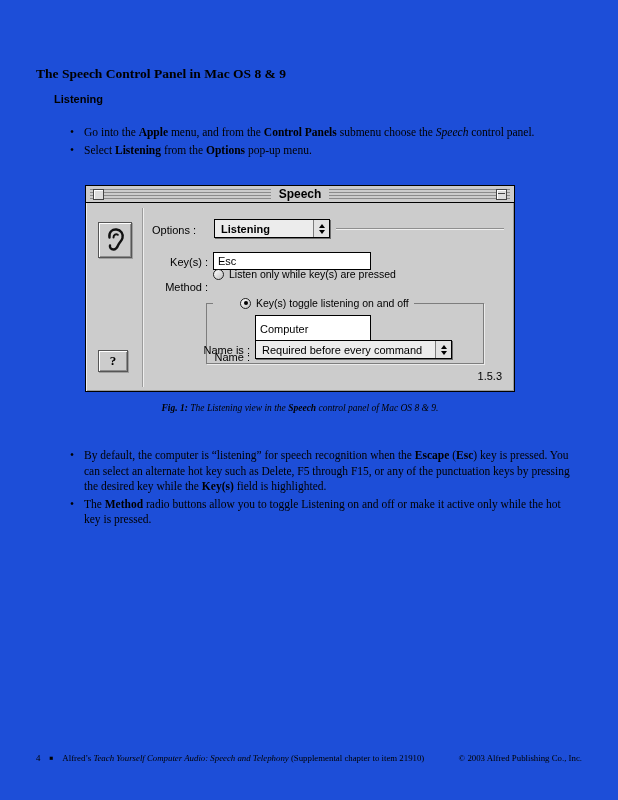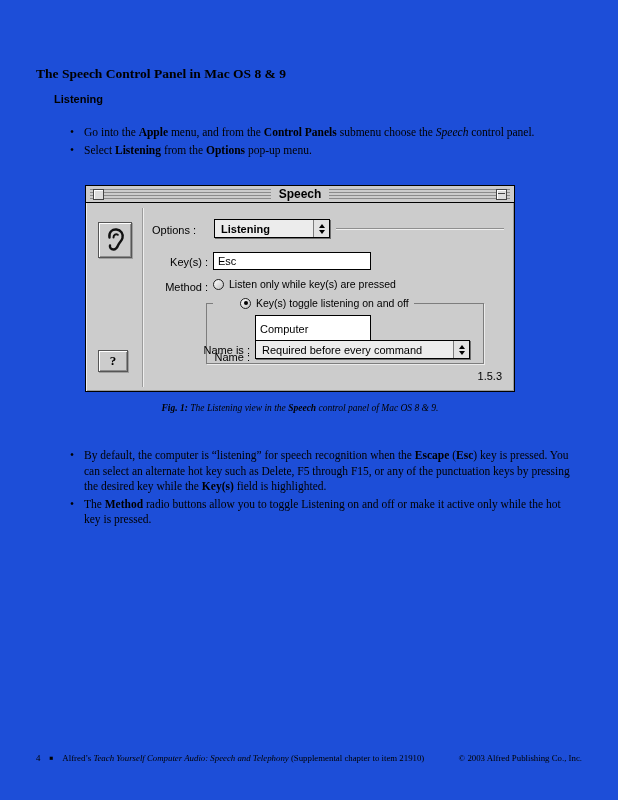--- a/index.html
+++ b/index.html
@@ -133,39 +133,39 @@
       </div>
       <div class="hdivider" style="left:250px; top:24px; width:168px;"></div>
 
       <div class="plabel ralign" style="left:56px; top:52px; width:66px;">Key(s) :</div>
       <div class="tfield" style="left:127px; top:48px; width:158px; height:18px;">
         <span>Esc</span>
       </div>
 
       <div class="plabel ralign" style="left:56px; top:77px; width:66px;">Method :</div>
 
-      <div class="radio" style="left:127px; top:74px;">
+      <div class="radio" style="left:127px; top:64px;">
         <span class="rdot"></span>
         <span>Listen only while key(s) are pressed</span>
       </div>
 
       <div class="group-box"></div>
 
       <div class="radio selected on-frame" style="left:127px; top:93px;">
         <span class="rdot"></span>
         <span>Key(s) toggle listening on and off</span>
       </div>
 
       <div class="plabel ralign" style="left:94px; top:115px; width:70px;margin-top:32px;">Name :</div>
       <div class="tfield" style="left:169px; top:111px; width:116px; height:28px;">
         <span>Computer</span>
       </div>
 
       <div class="plabel ralign" style="left:94px; top:140px; width:70px;">Name is :</div>
-      <div class="popup" style="left:169px; top:136px; width:215px; height:19px;">
+      <div class="popup" style="left:169px; top:136px; width:197px; height:19px;">
         <span class="pval">Required before every command</span>
         <span class="arrows">
           <span class="tri-up"></span>
           <span class="tri-dn"></span>
         </span>
       </div>
 
       <div class="version">1.5.3</div>
     </div>
   </div>

